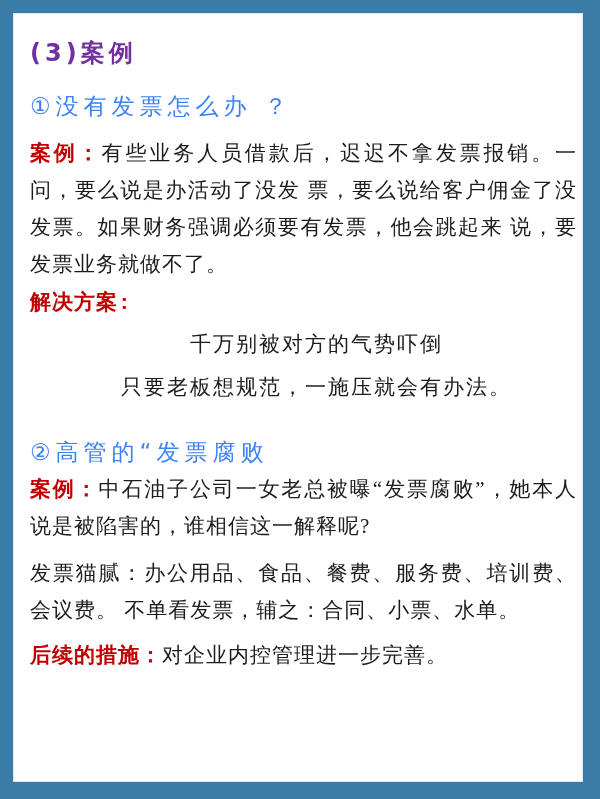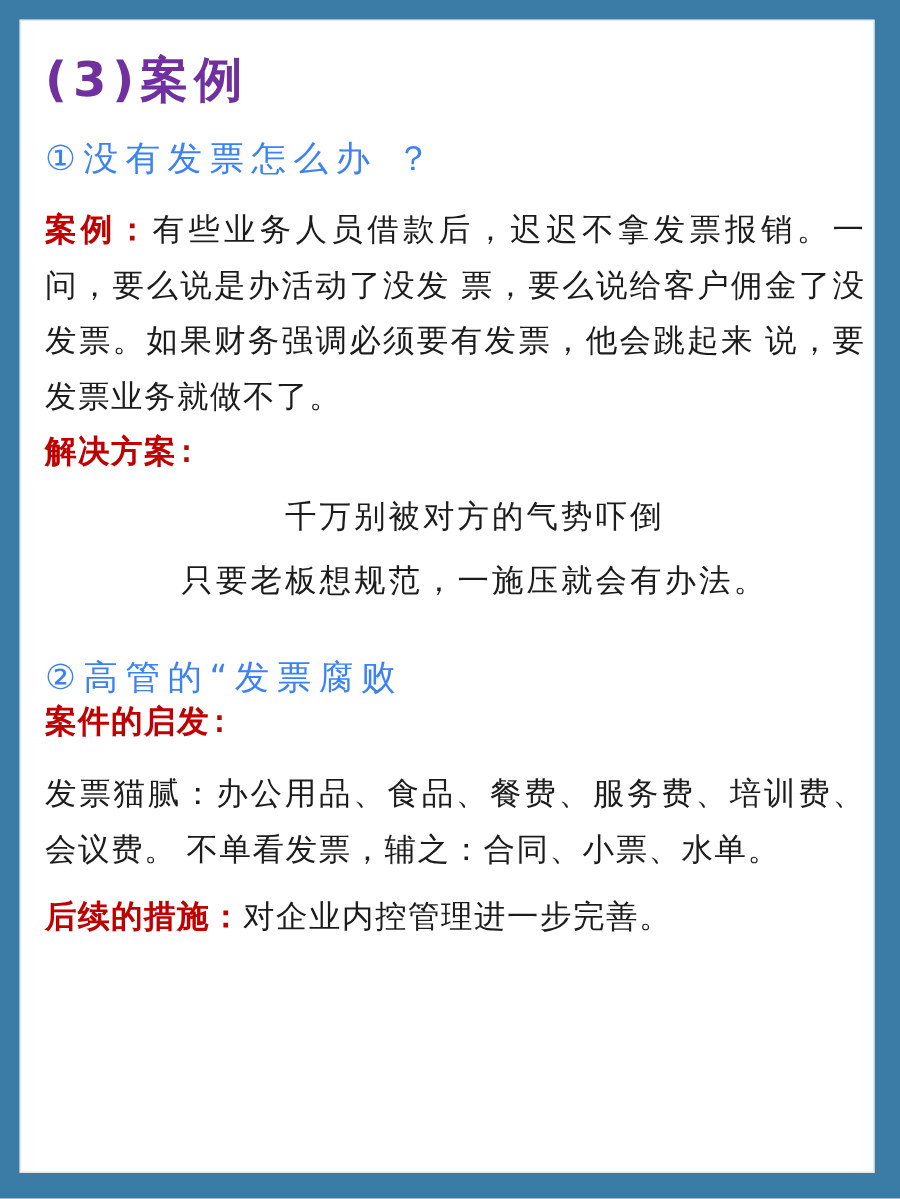--- a/index.html
+++ b/index.html
@@ -14,21 +14,21 @@
     position:absolute;
     left:13px; top:13px; right:17px; bottom:17px;
     background:#ffffff;
     box-sizing:border-box;
     padding:23px 6px 18px 17px;
     box-shadow: inset 0 0 0 1px #dfe8ef;
     overflow:hidden;
   }
   .title {
     color:#7030a0;
-    font-size:32px;
+    font-size:24px;
     font-weight:bold;
     letter-spacing:4px;
     line-height:34px;
     margin:0 0 22px 0;
   }
   .h-green {
     color:#3b82f6;
     font-size:23px;
     font-weight:normal;
     letter-spacing:5px;
@@ -78,20 +78,20 @@
 
   <p class="label-line red">解决方案:</p>
 
   <div class="sol-list">
     <p class="sol-item">千万别被对方的气势吓倒</p>
     <p class="sol-item">只要老板想规范，一施压就会有办法。</p>
   </div>
 
   <h2 class="h-green second">②高管的“发票腐败</h2>
 
+  <p class="body-p tight"><span class="red">案例：</span><span>中石油子公司一女老总被曝“发票腐败”，她本人说是被陷害的，谁相信这一解释呢?</span></p>
 
-  <p class="label-line red">案件的启发:</p>
 
   <p class="body-p">发票猫腻：办公用品、食品、餐费、服务费、培训费、会议费。 不单看发票，辅之：合同、小票、水单。</p>
 
   <p class="body-p"><span class="red">后续的措施：</span><span>对企业内控管理进一步完善。</span></p>
 
 </div>
 
 </body></html>

